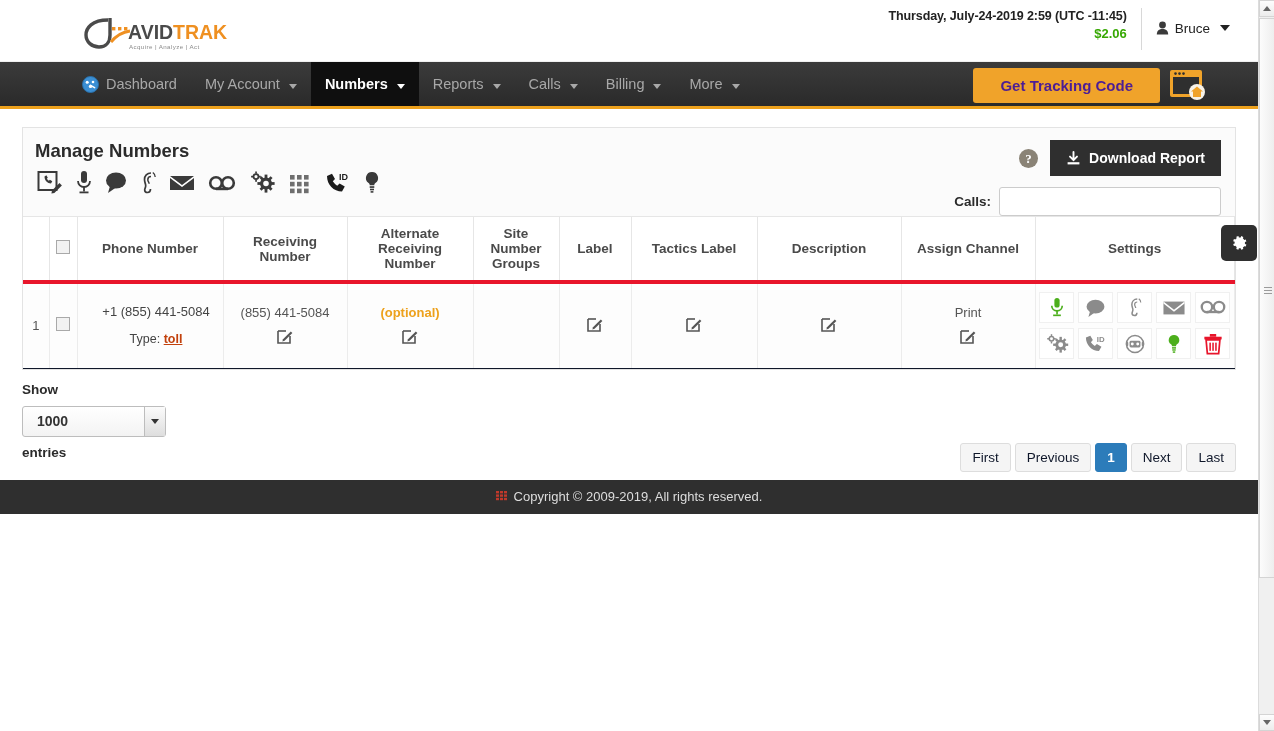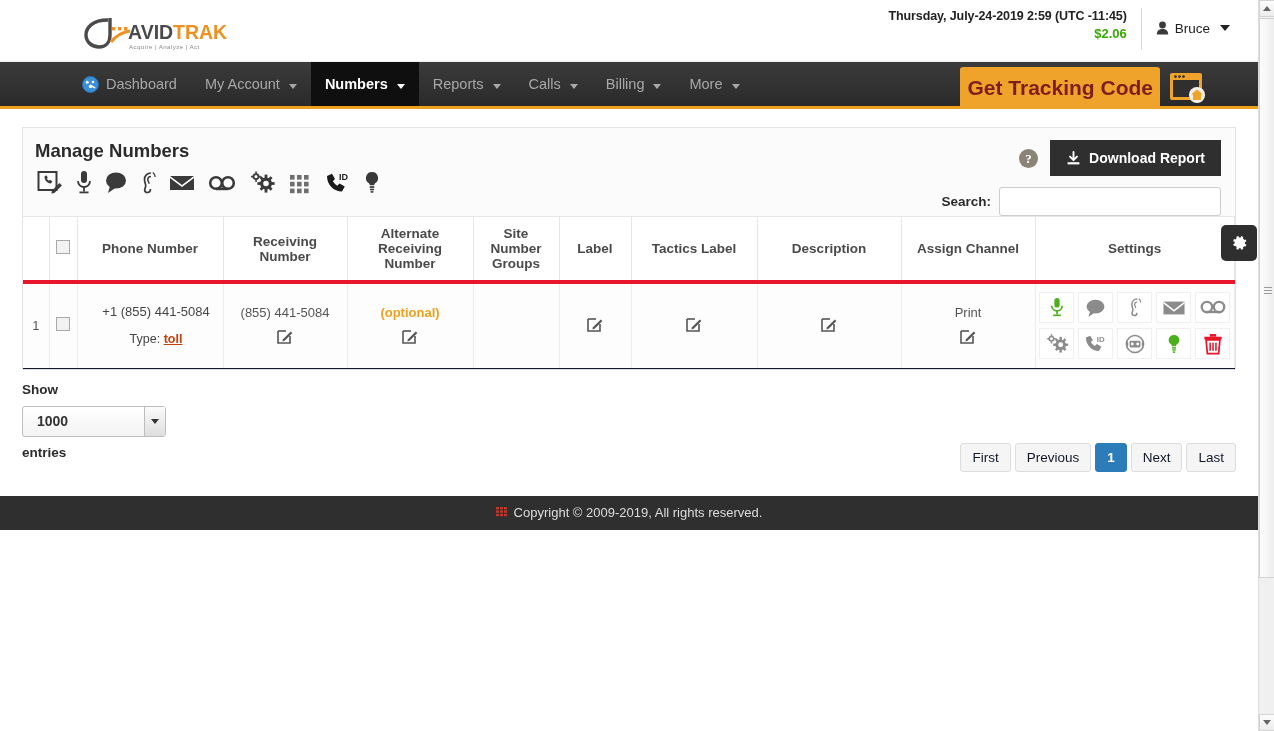--- a/index.html
+++ b/index.html
@@ -116,26 +116,26 @@
   }
   .nav-right {
     position: absolute;
     right: 50px; top: 5px;
     display: flex;
     align-items: center;
     gap: 8px;
   }
   .btn-tracking {
     background: #f0a32a;
-    color: #7f1d1d;
-    font-weight: bold;
-    font-size: 21px;
+    color: #4c1d95;
+    font-weight: bold;
+    font-size: 15px;
     border: none;
     border-radius: 3px;
-    padding: 9px 7px;
+    padding: 9px 27px;
     cursor: pointer;
     font-family: "Liberation Sans", sans-serif;
   }
 
   
   .content {
     padding: 18px 22px 0 22px;
     background: #ffffff;
   }
   .panel {
@@ -379,21 +379,21 @@
   .pg.current {
     background: #2c7cba;
     border-color: #2c7cba;
     color: #ffffff;
     font-weight: bold;
     padding: 6px 11px;
   }
 
   
   .footer {
-    margin-top: 16px;
+    margin-top: 0;
     height: 34px;
     background: #2f2f2f;
     color: #dddddd;
     font-size: 13px;
     display: flex;
     align-items: center;
     justify-content: center;
     gap: 7px;
   }
 
@@ -632,21 +632,21 @@
             <div class="help-dot">?</div>
             <button class="btn-download">
               <svg width="15" height="15" viewBox="0 0 15 15">
                 <path d="M7.5 1 L7.5 8 M4 5.6 L7.5 9.2 L11 5.6" fill="none" stroke="#ffffff" stroke-width="1.9" stroke-linecap="round" stroke-linejoin="round"></path>
                 <rect x="1.6" y="11.2" width="11.8" height="2.2" fill="#ffffff"></rect>
               </svg>
               <span>Download Report</span>
             </button>
           </div>
           <div class="search-wrap">
-            <span class="search-label">Search:</span>
+            <span class="search-label">Calls:</span>
             <input class="search-input" type="text" placeholder="" style="">
           </div>
         </div>
       </div>
 
       <table class="numbers">
         <thead>
           <tr>
             <th class="th-idx"></th>
             <th class="th-chk">

